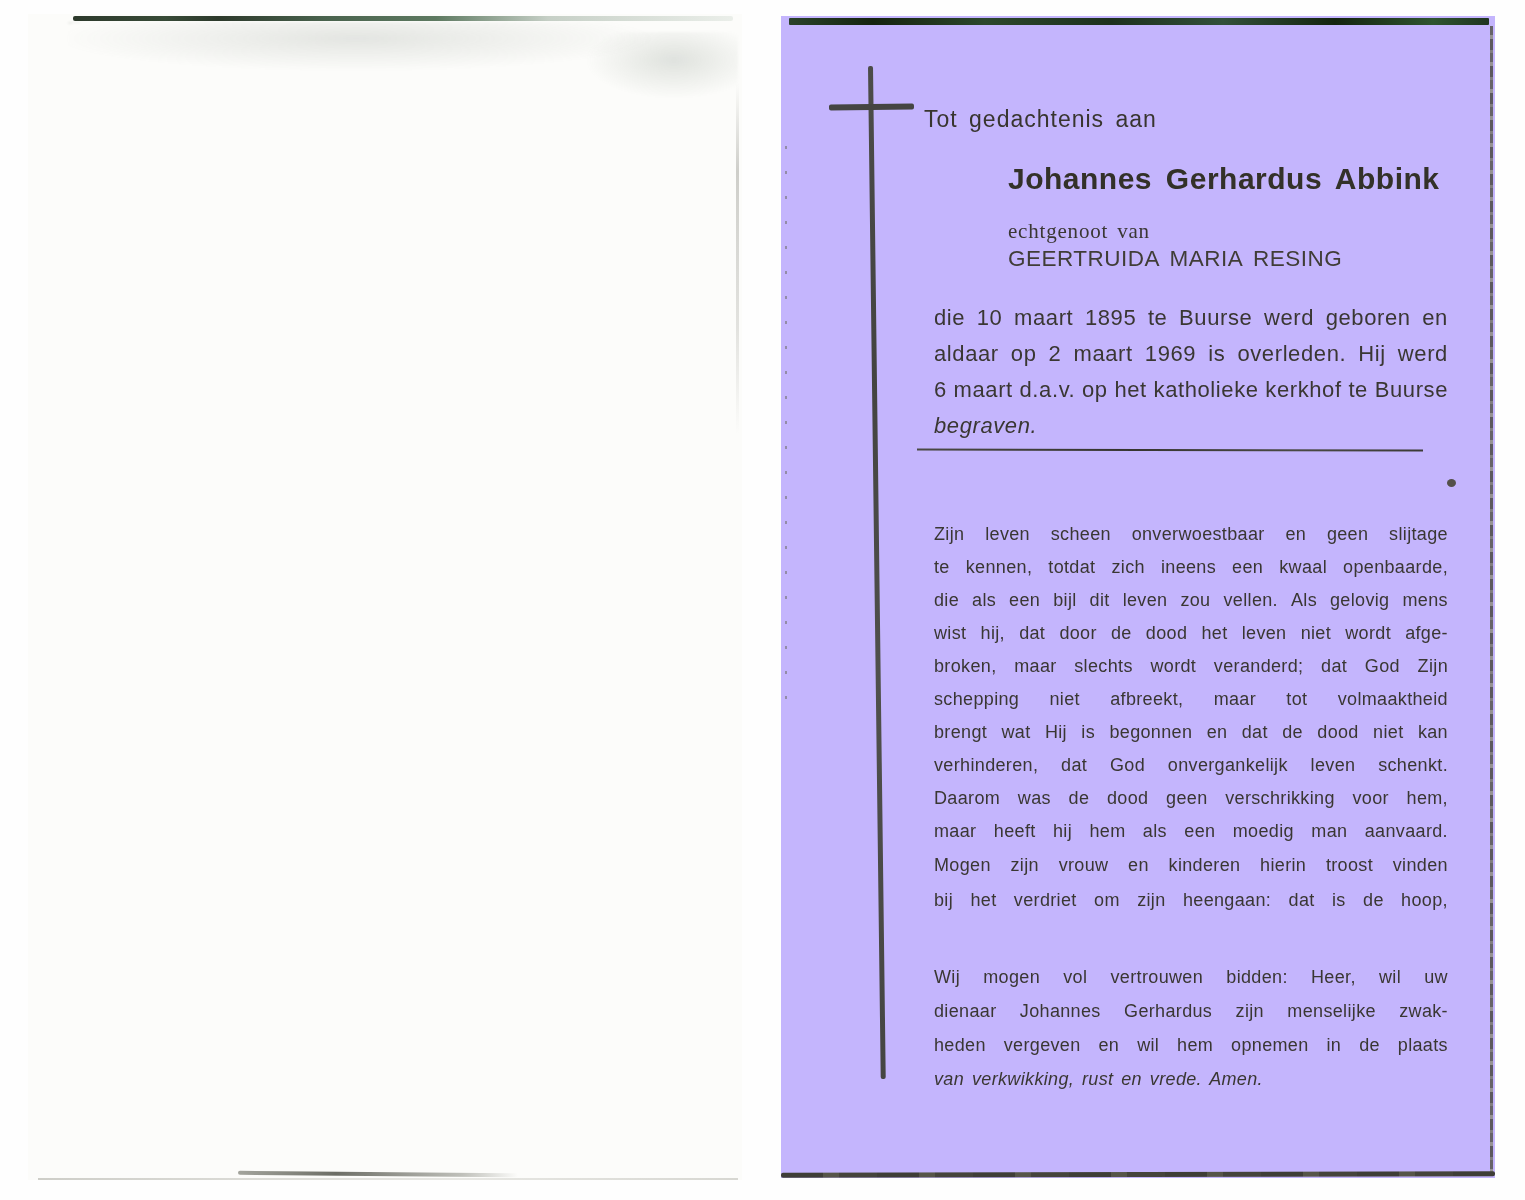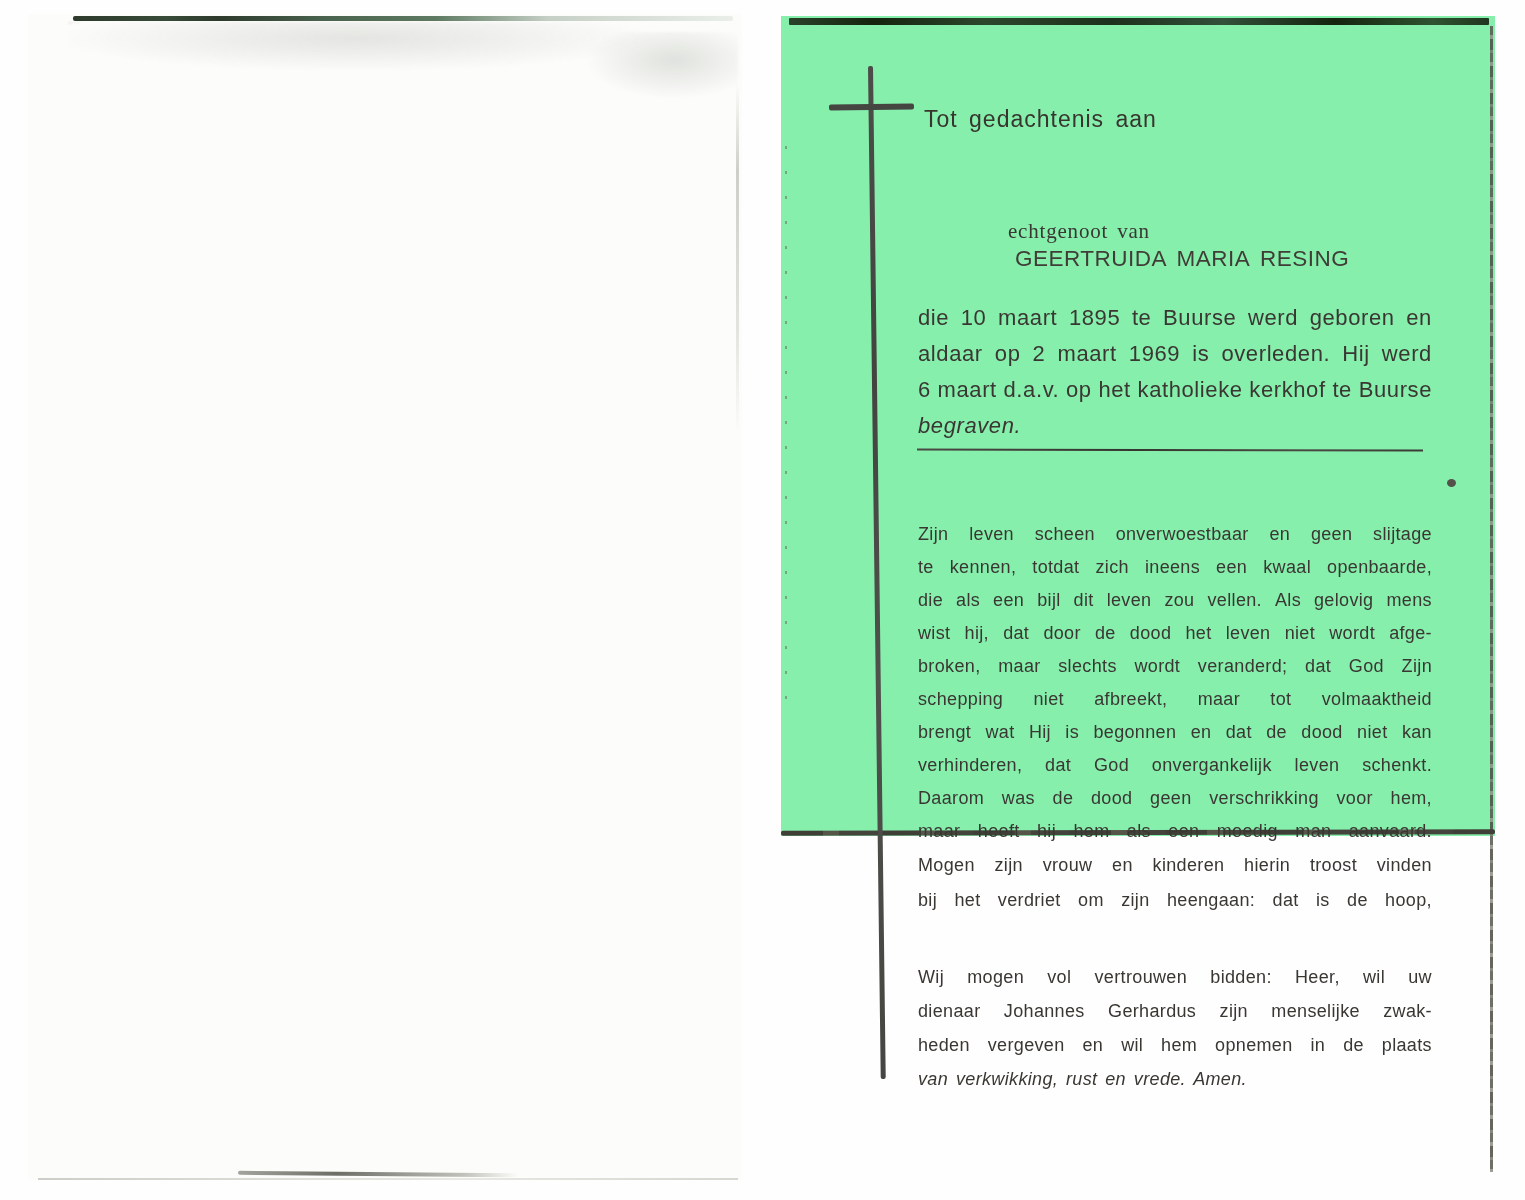--- a/index.html
+++ b/index.html
@@ -39,22 +39,22 @@
     position:absolute;left:10px;bottom:0;width:700px;height:2px;
     background:linear-gradient(90deg,rgba(160,160,150,.5),rgba(170,170,160,.25) 60%,rgba(170,170,160,.45));
   }
   .pl-bottomdark{
     position:absolute;left:210px;bottom:4px;width:280px;height:4px;
     background:linear-gradient(90deg,rgba(90,92,80,.55),rgba(60,62,52,.75) 35%,rgba(100,102,90,.4) 80%,rgba(100,102,90,0));
     border-radius:2px;transform:rotate(.5deg);
   }
   
   .page-right{
-    left:781px;top:16px;width:714px;height:820px;
-    background:#86efac;
+    left:781px;top:16px;width:714px;height:1162px;
+    background:#c4b5fd;
     color:#3a3733;
   }
   .pr-topline{
     position:absolute;left:8px;top:2px;width:700px;height:7px;
     background:linear-gradient(90deg,#2a422a 0%,#15230f 12%,#2c472c 28%,#1d301d 46%,#32503a 62%,#14240f 78%,#2f5430 92%,#203520 100%);
     border-radius:1px;
   }
   .pr-rightedge{
     position:absolute;left:709px;top:10px;width:3px;height:1146px;
     background:repeating-linear-gradient(to bottom,#56554e 0 9px,#8d8c81 9px 13px,#4a4942 13px 24px,#75746a 24px 27px);
@@ -93,24 +93,24 @@
   }
   .deceased-name{
     position:absolute;left:227px;top:146px;
     font-size:30px;font-weight:700;letter-spacing:.5px;word-spacing:5px;color:#333129;
   }
   .relation{
     position:absolute;left:227px;top:203px;
     font-size:21px;letter-spacing:.8px;word-spacing:3px;font-family:Liberation Serif, serif;
   }
   .spouse{
-    position:absolute;left:234px;top:230px;
+    position:absolute;left:227px;top:230px;
     font-size:22.5px;letter-spacing:.5px;word-spacing:4px;color:#403d37;
   }
-  .ln{width:514px;}
+  .ln{width:514px;margin-left:16px;}
   .jl{display:flex;justify-content:space-between;}
   .jl span{white-space:nowrap;}
   .lastln{display:block;text-align:left;font-style:italic;}
   .dates{top:289px;font-size:22px;letter-spacing:.6px;word-spacing:6px;}
   .dates .ln{height:36px;}
   .rule{
     position:absolute;left:136px;top:433px;width:506px;height:2px;
     background:linear-gradient(90deg,#4a4944,#35342f 40%,#4a4944 75%,#3c3b36);
     transform:rotate(.1deg);
   }
@@ -139,20 +139,21 @@
   <div class="pr-rightedge"></div>
   <div class="pr-bottomshadow"></div>
   <div class="pr-leftdots"></div>
 
   <div>
     <div class="cross-v"></div>
     <div class="cross-h"></div>
   </div>
 
   <div class="memorial-label">Tot gedachtenis aan</div>
+  <div class="deceased-name">Johannes Gerhardus Abbink</div>
   <div class="relation">echtgenoot van</div>
   <div class="spouse">GEERTRUIDA MARIA RESING</div>
 
   <div class="txt dates">
     <div class="ln jl">
         <span>die</span>
         <span>10</span>
         <span>maart</span>
         <span>1895</span>
         <span>te</span>

